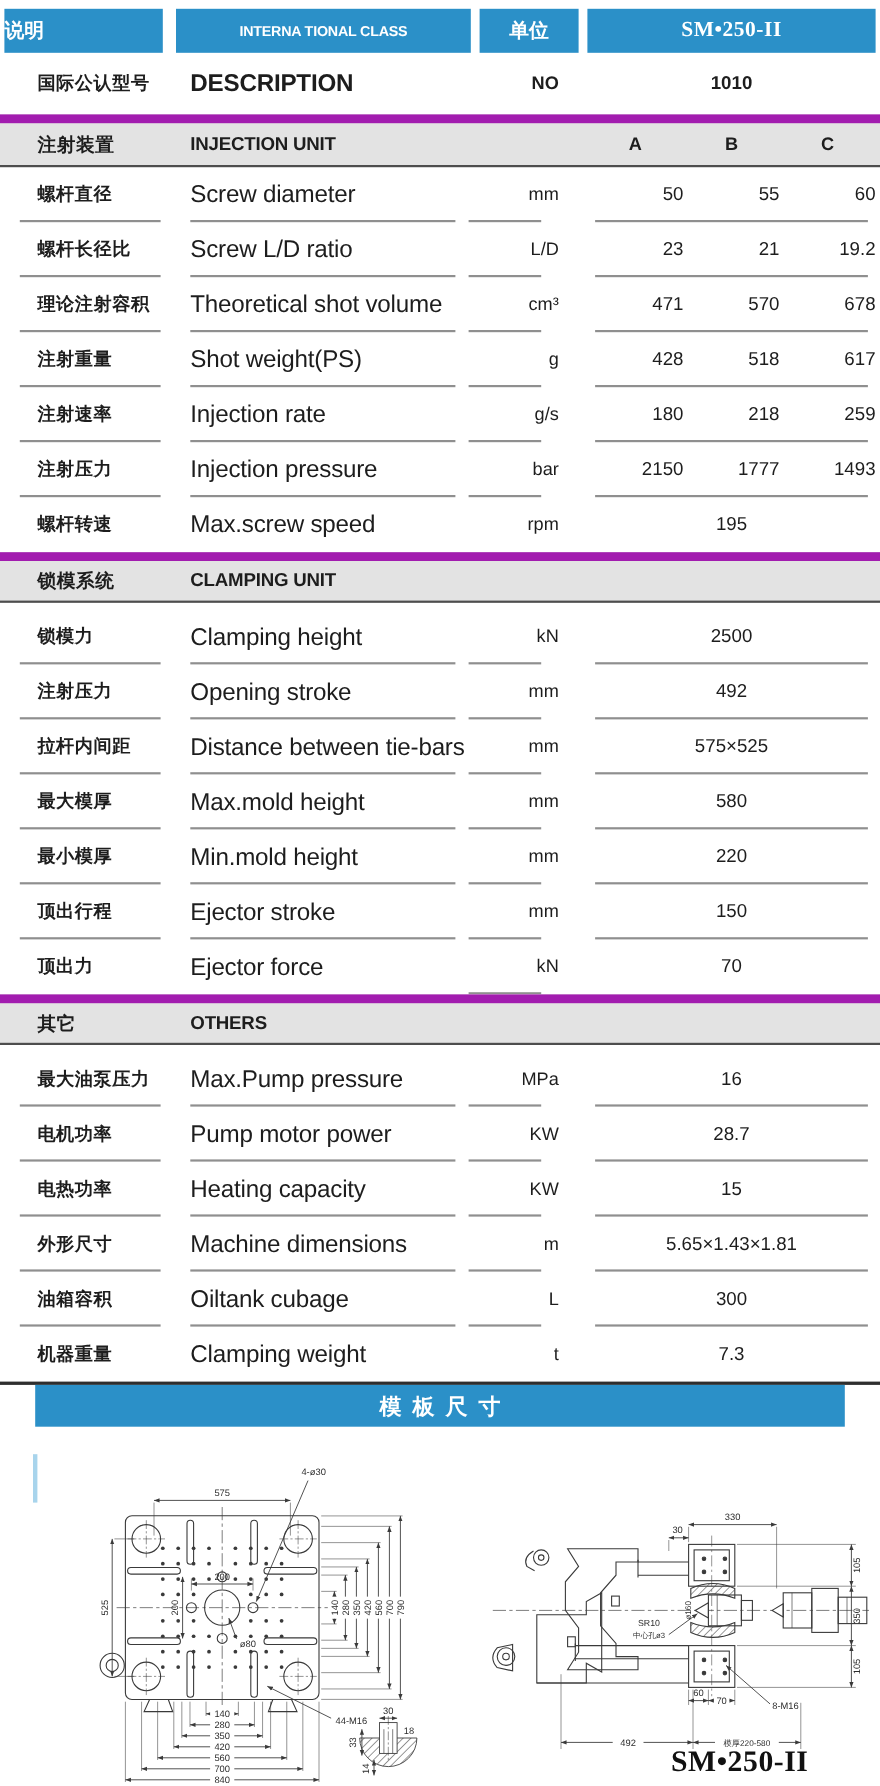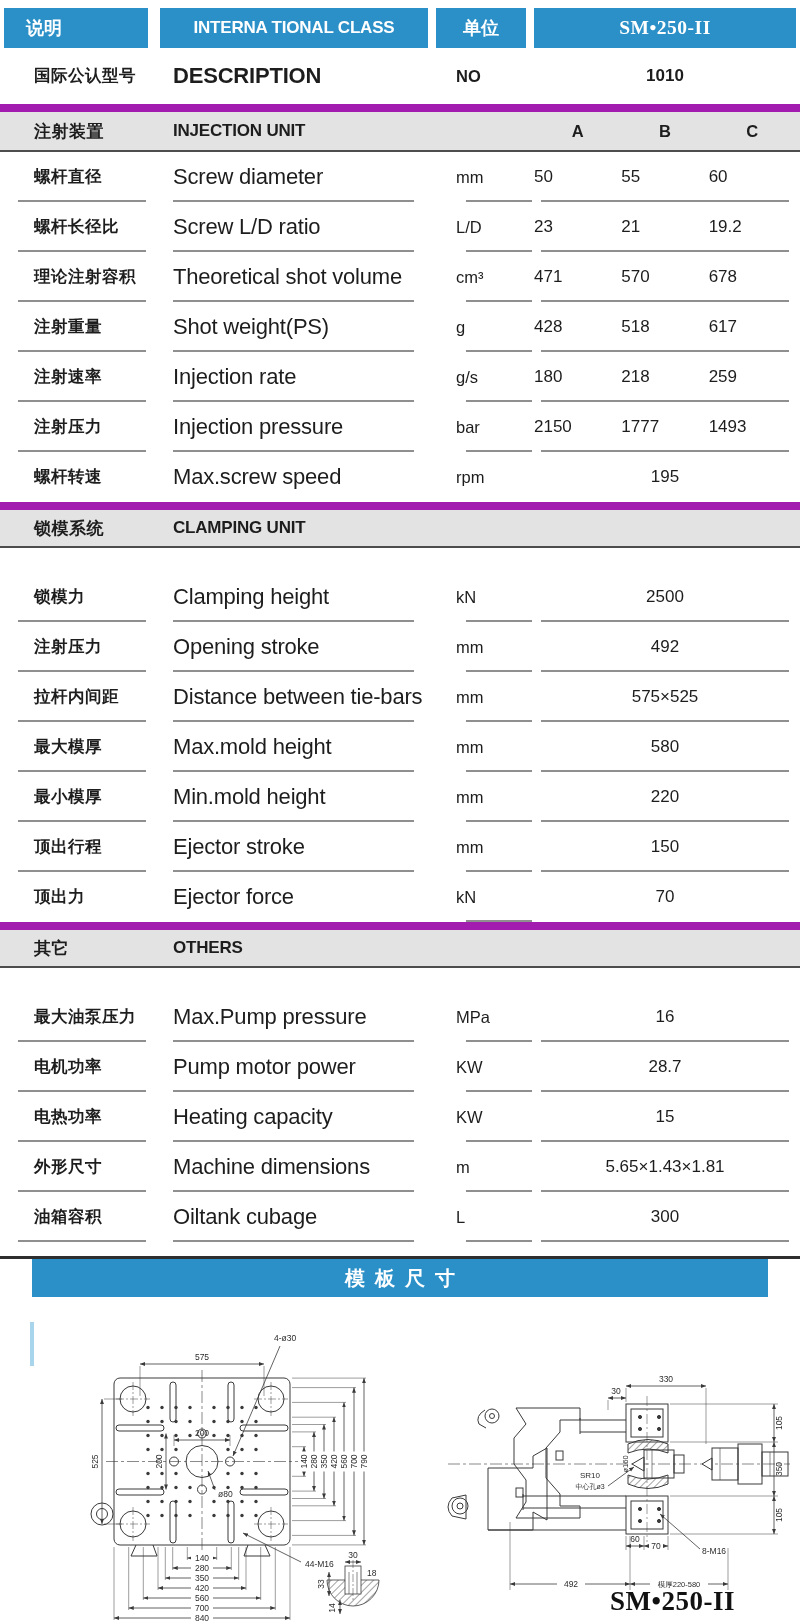--- a/index.html
+++ b/index.html
@@ -1,46 +1,46 @@
 <!DOCTYPE html>
 <html><head>
 <meta charset="utf-8">
 <style>
   html,body{margin:0;padding:0;background:#fff}
   .page{position:relative;width:800px;height:1624px;background:#fff;overflow:hidden;
         font-family:"Liberation Sans",sans-serif;color:#1d1d1d}
   
   .hdr{position:absolute;top:8px;left:4px;right:4px;height:40px;display:flex}
   .hcell{background:#2b90c8;color:#fff;font-weight:bold;display:flex;align-items:center;justify-content:center;box-sizing:border-box}
-  .h1{width:144px;justify-content:flex-start;padding-left:22px;font-size:18px;margin-right:12px}
-  .h2{width:268px;font-size:17px;margin-right:8px;letter-spacing:-.2px}
+  .h1{width:144px;justify-content:flex-start;font-size:18px;margin-right:12px}
+  .h2{width:268px;font-size:13px;margin-right:8px;letter-spacing:-.2px}
   .h3{width:90px;font-size:18px;margin-right:8px}
   .h4{flex:1;font-family:"Liberation Serif",serif;font-size:19.5px;letter-spacing:.5px}
   
   .c{position:absolute;top:0;height:100%;display:flex;align-items:center;box-sizing:border-box}
   .c1{left:4px;width:144px;padding-left:30px}
   .c2{left:160px;width:268px;padding-left:13px}
-  .c3{left:456px;width:92px;justify-content:flex-start}
+  .c3{left:416px;width:92px;justify-content:flex-end}
   .c4{left:534px;width:262px;justify-content:center}
   .desc{position:absolute;top:48px;left:0;right:0;height:56px}
   .desc .cn,.desc .en,.desc .unit,.desc .v1{font-weight:bold}
   #specs{position:absolute;top:104px;left:0;right:0}
   .band{position:relative;background:#e3e3e3;border-top:8px solid #a21caf;border-bottom:2px solid #4d4d4d;box-sizing:border-box}
   .band-0{height:48px}.band-1{height:46px}.band-2{height:46px}
   .band .cn,.band .en{font-weight:bold;font-size:17px}
   .band-cols{position:absolute;left:534px;width:262px;top:0;height:100%;display:flex}
   .bcol{flex:1;display:flex;align-items:center;justify-content:center;font-weight:bold;font-size:16.5px}
-  .rows.padded{padding-top:24px}
+  .rows.padded{padding-top:6px}
   .trow{position:relative;height:50px}
   .cn{font-size:16.5px;font-weight:600;letter-spacing:.5px}
   .en{font-size:22px;letter-spacing:-.2px}
   .unit{font-size:16.5px}
   .v1{font-size:17px}
   .v3box{display:flex;width:100%}
-  .v3{flex:1;text-align:left;font-size:17px}
+  .v3{flex:1;text-align:right;font-size:17px}
   .ul{position:absolute;bottom:0;height:2px;background:#8f8f8f}
   .ul1{left:14px;width:128px}.ul2{left:13px;width:241px}.ul3{left:10px;width:66px}.ul4{left:7px;width:248px}
   .trow.last .ul{display:none}
   .trow.last.keep-unit .ul3{display:block}
   #divider{position:absolute;top:1256px;left:0;right:0;height:3px;background:#2e2e2e}
   #banner{position:absolute;top:1259px;left:32px;right:32px;height:38px;background:#2b90c8;color:#fff;
           display:flex;align-items:center;justify-content:center;font-size:20px;font-weight:bold;
           letter-spacing:10px;text-indent:10px}
   #strip{position:absolute;left:30px;top:1322px;width:4px;height:44px;background:#a8d4ec}
   #platen-svg{position:absolute;left:52px;top:1300px}

